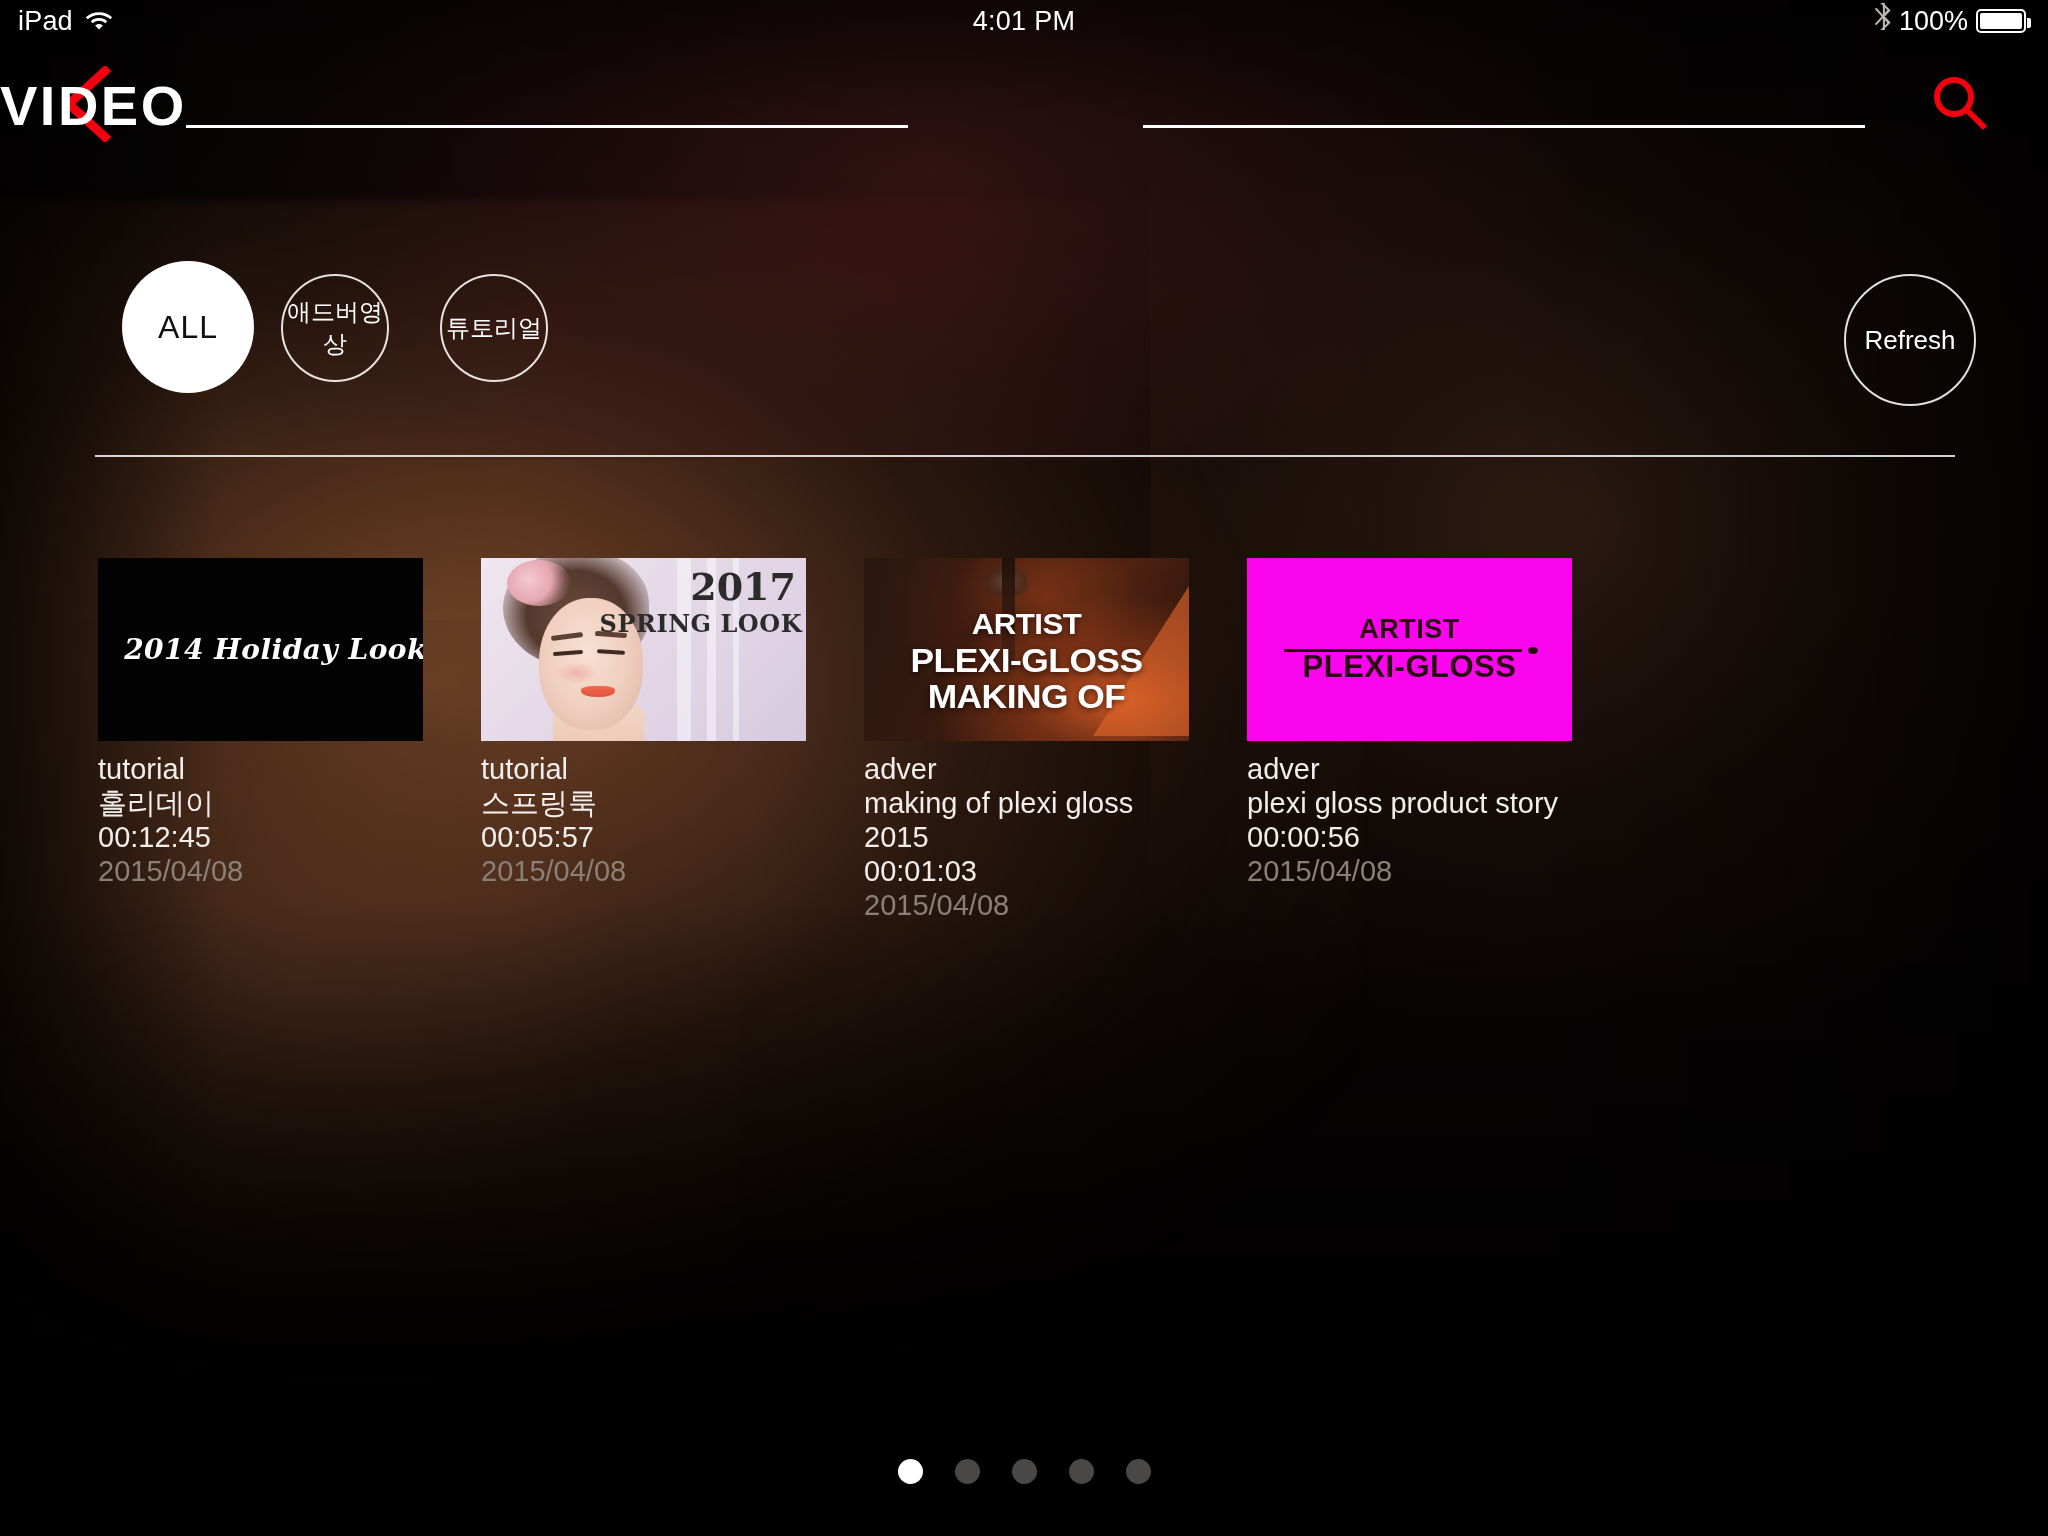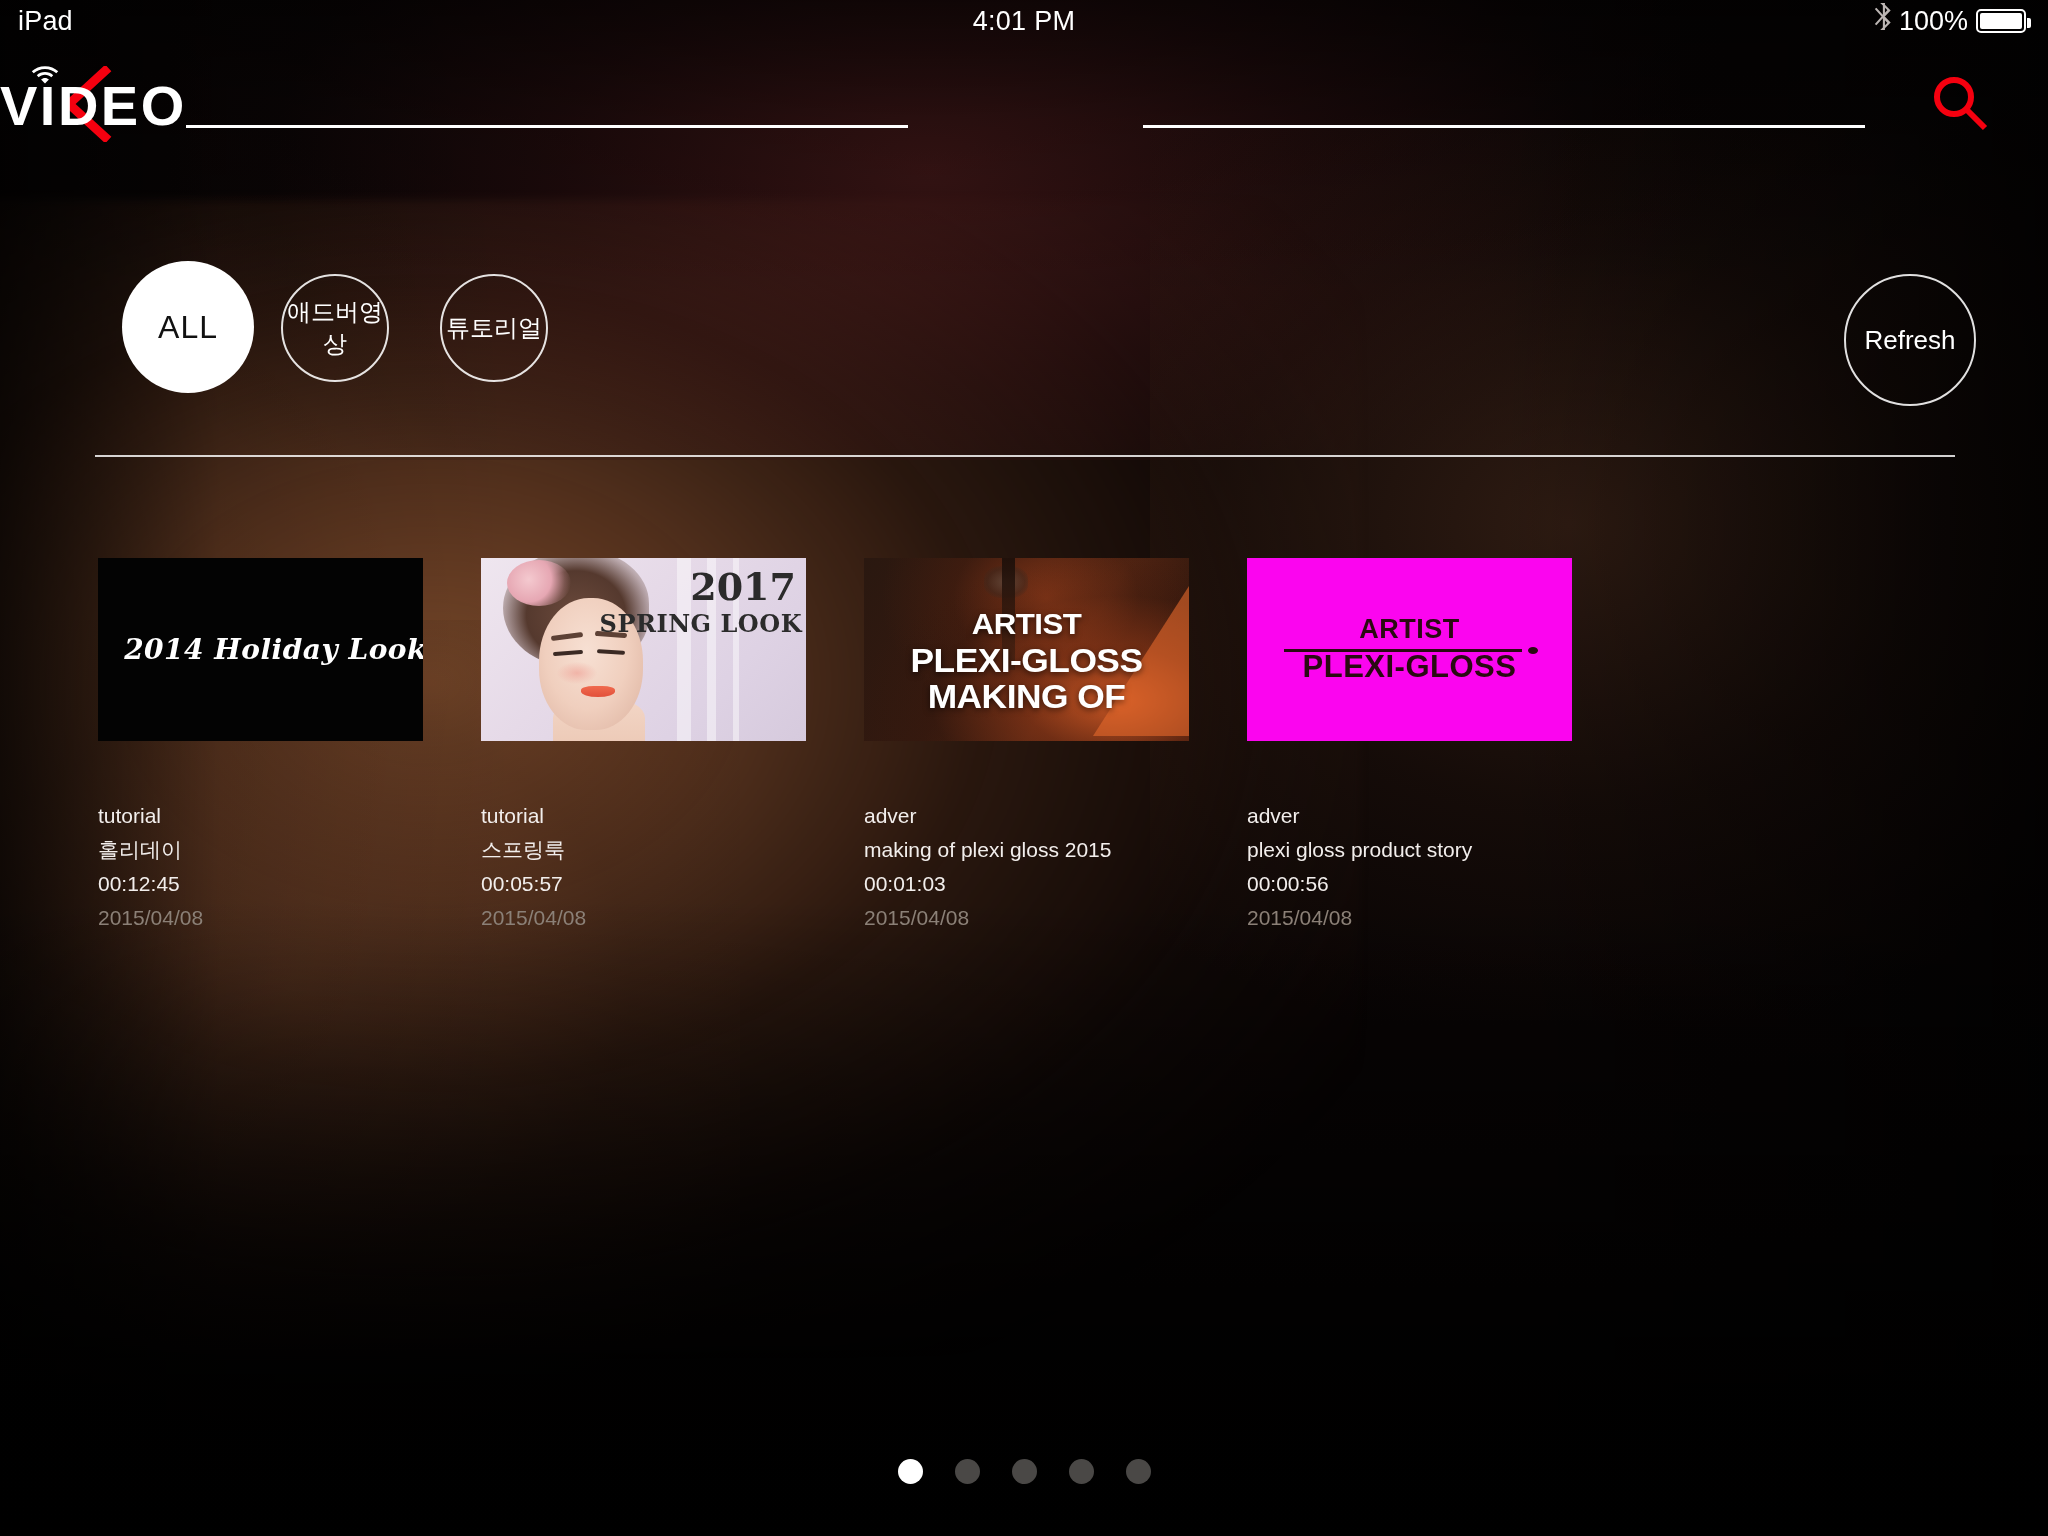--- a/index.html
+++ b/index.html
@@ -62,21 +62,21 @@
                       rgba(0,0,0,0) 520px, rgba(0,0,0,0) 1500px,
                       rgba(0,0,0,0.38) 1850px, rgba(0,0,0,0.72) 2048px);
   }
 
   
   .statusbar {
     position:absolute; left:0; top:0; width:2048px; height:42px;
     z-index:40; color:#fff;
     font-size:26px; line-height:42px;
   }
-  .sb-left { position:absolute; left:18px; top:0; display:flex; align-items:center; gap:12px; height:42px;flex-direction:column; }
+  .sb-left { position:absolute; left:18px; top:0; display:flex; align-items:center; gap:12px; height:42px; }
   .sb-label { font-size:27px; letter-spacing:0.2px; }
   .sb-center { position:absolute; left:0; width:2048px; text-align:center; font-size:27px; letter-spacing:0.3px; }
   .sb-right { position:absolute; right:22px; top:0; display:flex; align-items:center; gap:8px; height:42px;text-align:right; }
   .sb-pct { font-size:27px; }
   .battery {
     position:relative; width:50px; height:24px;
     border:2px solid #fff; border-radius:5px;
   }
   .battery::after {
     content:""; position:absolute; right:-7px; top:7px;
@@ -125,21 +125,21 @@
     position:absolute; left:95px; top:455px; width:1860px; height:2px;
     background:rgba(255,255,255,0.82); z-index:25;
   }
 
   
   .grid { position:absolute; left:98px; top:558px; width:1880px; z-index:25; display:flex; gap:58px; }
   .card { width:325px; cursor:pointer; }
   .thumb {
     position:relative; width:325px; height:183px; overflow:hidden; background:#000;
   }
-  .meta { padding-top:21px; color:#fff; font-size:21px; line-height:34px;margin-top:37px; }
+  .meta { padding-top:11px; color:#fff; font-size:29px; line-height:34px; }
   .meta .m1, .meta .m2, .meta .m3 { color:#f2eeec; }
   .meta .m2 { }
   .meta .m4 { color:#8b8077; }
 
   
   .t1 { background:#030303; display:flex; align-items:center; justify-content:center;padding-left:30px; }
   .t1 span {
     color:#fff; font-family:"DejaVu Serif", serif; font-style:italic;
     font-weight:bold; font-size:28px; letter-spacing:0.5px; white-space:nowrap;
   }

